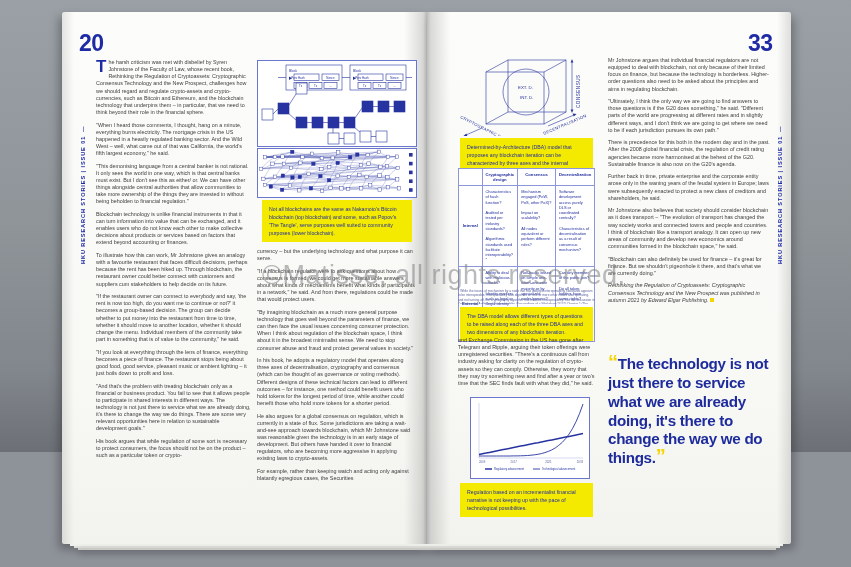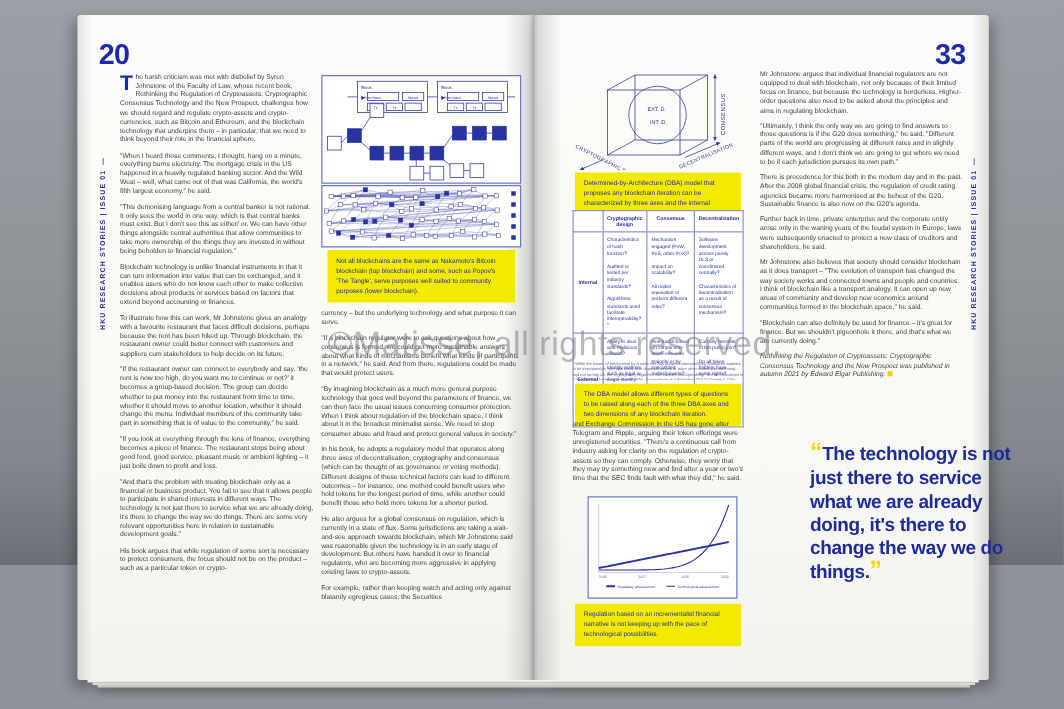--- a/index.html
+++ b/index.html
@@ -32,21 +32,21 @@
     padding:5px 7px;box-sizing:border-box;}
   .endmark{display:inline-block;width:4px;height:4px;background:#f4d500;margin-left:2px;}
 
   table.dba{position:absolute;border-collapse:collapse;background:#fff;font-size:3.9px;color:#232e9e;}
   table.dba th,table.dba td{border:.5px solid #8d96d8;padding:3px 3px;vertical-align:top;text-align:left;}
   table.dba th{font-size:4.2px;font-weight:bold;text-align:center;}
   table.dba td.rowlab{font-weight:bold;font-size:4.2px;vertical-align:middle;text-align:center;}
   table.dba td .q{white-space:pre-line;line-height:1.35;}
   .footnote{position:absolute;font-size:3.2px;line-height:1.35;color:#5d649c;overflow:hidden;}
 
-  .quote{position:absolute;font-size:15.2px;font-weight:bold;line-height:1.24;color:#1d2b9c;letter-spacing:-.3px;margin-left:40px;}
+  .quote{position:absolute;font-size:15.2px;font-weight:bold;line-height:1.24;color:#1d2b9c;letter-spacing:-.3px;}
   .qmark{color:#f4d500;font-size:20px;line-height:0;font-weight:bold;}
 
   .watermark{position:absolute;left:262px;top:260px;font-size:27px;color:rgba(120,122,126,.52);
     letter-spacing:.5px;pointer-events:none;white-space:nowrap;}
 
   svg text{font-family:"Liberation Sans",sans-serif;}
 </style>
 </head>
 <body>
 

